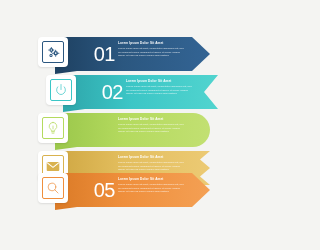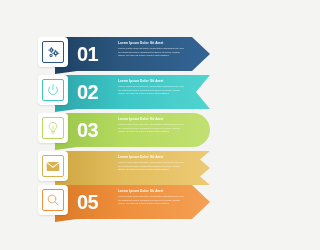--- a/index.html
+++ b/index.html
@@ -80,23 +80,23 @@
   
   .num {
     position: absolute;
     left: 77px;
     top: 6px;
     width: 38px;
     height: 28px;
     line-height: 28px;
     color: #ffffff;
     font-size: 20px;
-    font-weight: bold;
+    font-weight: normal;
     letter-spacing: -0.5px;
-    text-align: left;
+    text-align: right;
     font-family: "Liberation Sans", sans-serif;
     pointer-events: none;
   }
 
   
   .txt {
     position: absolute;
     left: 118px;
     top: 7px;
     width: 68px;
@@ -161,21 +161,21 @@
             <circle cx="8" cy="16.6" r=".9" fill="#fff"></circle>
           </svg>
         </span>
       </div>
       <div class="num">01</div>
       <div class="txt">
         <p class="txt-title">Lorem Ipsum Dolor Sit Amet</p>
         <p class="txt-body">Lorem ipsum dolor sit amet, consectetur adipiscing elit, sed do eiusmod tempor incididunt ut labore et dolore magna aliqua. Ut enim ad minim veniam quis nostrud.</p>
       </div>
     </div>
-    <div class="row" style="top: 72px;">
+    <div class="row" style="top: 72px; margin-left: 8px;">
       <svg class="fold-svg" viewBox="0 0 28 40">
         <path d="M0 6 L22 3 L22 34 L0 37 Z" fill="#2fa8ac"></path>
       </svg>
       <svg class="bar-svg" viewBox="0 0 150 34" preserveAspectRatio="none">
         <defs>
           <linearGradient id="g1" x1="0" y1="0" x2="1" y2="0">
             <stop offset="0" stop-color="#2fa8ac"></stop>
             <stop offset="0.42" stop-color="#3cc6c6"></stop>
             <stop offset="1" stop-color="#51d4cf"></stop>
           </linearGradient>
@@ -213,21 +213,20 @@
       <div class="icon-box">
         <span class="icon-inner" style="color: rgb(180, 218, 94);">
           <svg width="14" height="14" viewBox="0 0 24 24">
             <path d="M12 2.4a6.6 6.6 0 0 0-3.9 11.9c.8.6 1.2 1.4 1.2 2.3v.6h5.4v-.6c0-.9.4-1.7 1.2-2.3A6.6 6.6 0 0 0 12 2.4z" stroke="#b4da5e" fill="none" stroke-width="1.25" stroke-linecap="round" stroke-linejoin="round"></path>
             <path d="M9.6 18.5h4.8" stroke="#b4da5e" fill="none" stroke-width="1.25" stroke-linecap="round" stroke-linejoin="round"></path>
             <path d="M10.4 20.9h3.2" stroke="#b4da5e" fill="none" stroke-width="1.25" stroke-linecap="round" stroke-linejoin="round"></path>
             <path d="M12 8.6v5" stroke="#b4da5e" fill="none" stroke-width="1.25" stroke-linecap="round" stroke-linejoin="round"></path>
           </svg>
         </span>
       </div>
-      <div class="num">03</div>
       <div class="txt">
         <p class="txt-title">Lorem Ipsum Dolor Sit Amet</p>
         <p class="txt-body">Lorem ipsum dolor sit amet, consectetur adipiscing elit, sed do eiusmod tempor incididunt ut labore et dolore magna aliqua. Ut enim ad minim veniam quis nostrud.</p>
       </div>
     </div>
     <div class="row" style="top: 148px;">
       <svg class="fold-svg" viewBox="0 0 28 40">
         <path d="M0 6 L22 3 L22 34 L0 37 Z" fill="#d0a844"></path>
       </svg>
       <svg class="bar-svg" viewBox="0 0 150 34" preserveAspectRatio="none">
@@ -246,21 +245,21 @@
             <rect x="1.2" y="1.2" width="21.6" height="15.6" rx="1.6" fill="#d9b24f"></rect>
             <path d="M1.8 2.4 12 10.4 22.2 2.4" stroke="#fff" fill="none" stroke-width="1.8" stroke-linejoin="round"></path>
           </svg>
         </span>
       </div>
       <div class="txt">
         <p class="txt-title">Lorem Ipsum Dolor Sit Amet</p>
         <p class="txt-body">Lorem ipsum dolor sit amet, consectetur adipiscing elit, sed do eiusmod tempor incididunt ut labore et dolore magna aliqua. Ut enim ad minim veniam quis nostrud.</p>
       </div>
     </div>
-    <div class="row" style="top: 182px;">
+    <div class="row" style="top: 170px;">
       <svg class="fold-svg" viewBox="0 0 28 40">
         <path d="M0 6 L22 3 L22 34 L0 37 Z" fill="#dc7c28"></path>
       </svg>
       <svg class="bar-svg" viewBox="0 0 150 34" preserveAspectRatio="none">
         <defs>
           <linearGradient id="g4" x1="0" y1="0" x2="1" y2="0">
             <stop offset="0" stop-color="#dc7c28"></stop>
             <stop offset="0.42" stop-color="#ef8f3c"></stop>
             <stop offset="1" stop-color="#f4a054"></stop>
           </linearGradient>

